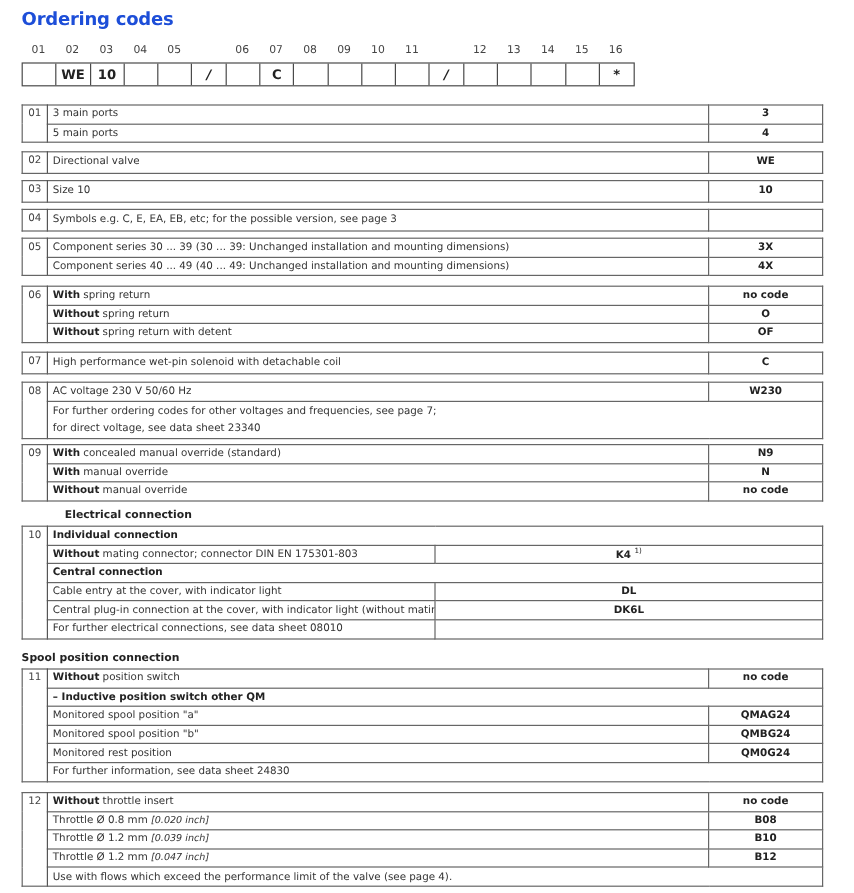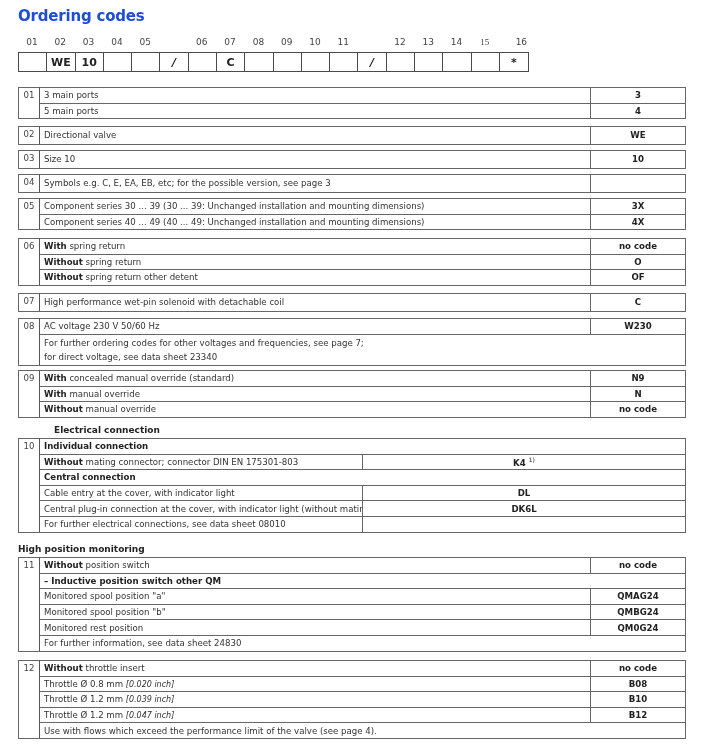--- a/index.html
+++ b/index.html
@@ -77,22 +77,22 @@
       <div class="code-num" style="left: 169.8px;">06</div>
       <div class="code-num" style="left: 198.1px;">07</div>
       <div class="code-num" style="left: 226.4px;">08</div>
       <div class="code-num" style="left: 254.7px;">09</div>
       <div class="code-num" style="left: 283px;">10</div>
       <div class="code-num" style="left: 311.3px;">11</div>
       <div class="code-num" style="left: 339.6px;"></div>
       <div class="code-num" style="left: 367.9px;">12</div>
       <div class="code-num" style="left: 396.2px;">13</div>
       <div class="code-num" style="left: 424.5px;">14</div>
-      <div class="code-num" style="left: 452.8px; font-family: Liberation Serif, serif;">15</div>
-      <div class="code-num" style="left: 481.1px; text-align: right;">16</div>
+      <div class="code-num" style="left: 452.8px;">15</div>
+      <div class="code-num" style="left: 481.1px;">16</div>
     </div>
   <div class="code-boxes" id="code-boxes">
       <div class="code-box"></div>
       <div class="code-box">WE</div>
       <div class="code-box">10</div>
       <div class="code-box"></div>
       <div class="code-box"></div>
       <div class="code-box slash">/</div>
       <div class="code-box"></div>
       <div class="code-box">C</div>
@@ -183,21 +183,21 @@
         <tr>
       <td class="num" rowspan="3">06</td>
       <td class="desc"><b>With</b><span> spring return</span></td>
       <td class="code">no code</td>
     </tr>
     <tr>
       <td class="desc"><b>Without</b><span> spring return</span></td>
       <td class="code">O</td>
     </tr>
     <tr>
-      <td class="desc"><b>Without</b><span> spring return other detent</span></td>
+      <td class="desc"><b>Without</b><span> spring return with detent</span></td>
       <td class="code">OF</td>
     </tr>
   </tbody>
     </table>
 </div>
 
 <div class="section" style="top:293px;">
   <table class="grp">
     <tbody>
         <tr>
@@ -268,21 +268,21 @@
       <td class="code">DK6L</td>
     </tr>
     <tr>
       <td class="desc">For further electrical connections, see data sheet 08010</td>
       <td class="code"></td>
     </tr>
   </tbody>
     </table>
 </div>
 
-<div class="sec-heading" style="top:544px;">High position monitoring</div>
+<div class="sec-heading" style="top:544px;">Spool position connection</div>
 <div class="section" style="top:557px;">
   <table class="grp">
     <tbody>
         <tr>
       <td class="num" rowspan="6">11</td>
       <td class="desc"><b>Without</b><span> position switch</span></td>
       <td class="code">no code</td>
     </tr>
     <tr>
       <td class="desc" colspan="2"><b>– Inductive position switch other QM</b></td>

